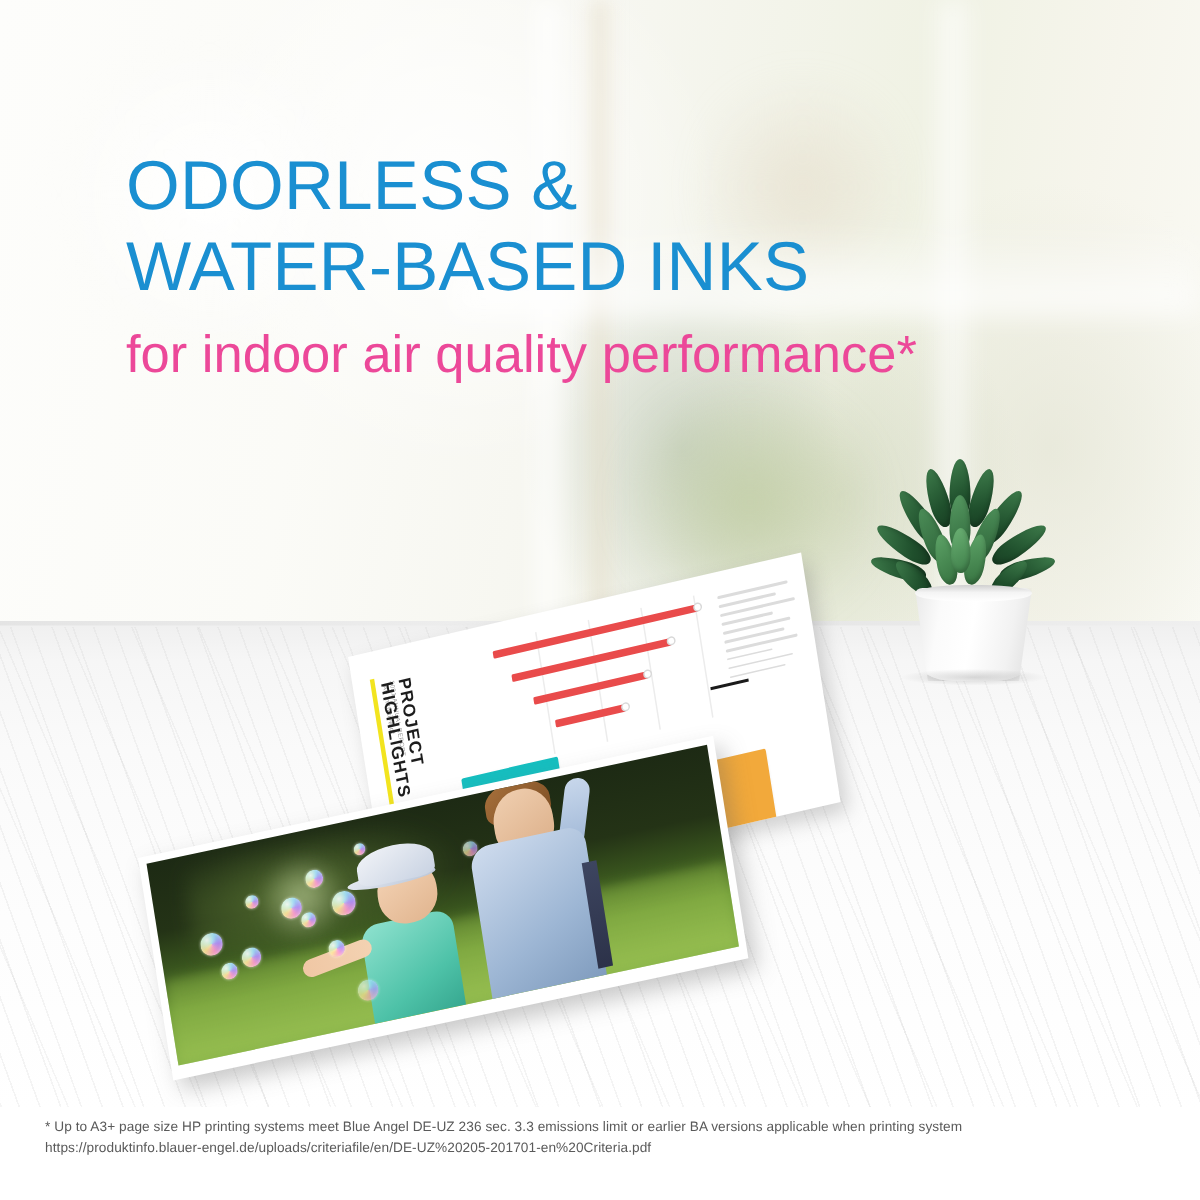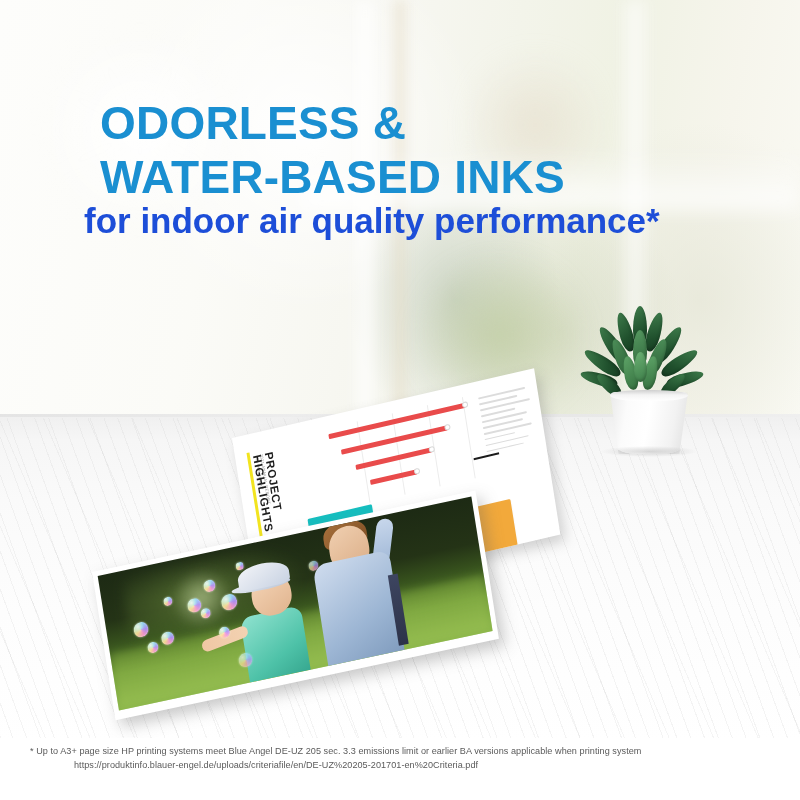--- a/index.html
+++ b/index.html
@@ -57,27 +57,27 @@
     position:absolute; left:-60px; top:418px; width:940px; height:326px;
     background:repeating-linear-gradient(67deg,
       rgba(255,255,255,0) 0px, rgba(255,255,255,0) 17px,
       rgba(190,190,190,.30) 17px, rgba(190,190,190,.30) 18px,
       rgba(255,255,255,0) 18px, rgba(255,255,255,0) 41px);
     opacity:.5;
   }
 
   
   .headline {
-    position:absolute; left:100px; top:96px; width:660px;
-    font-size:46px; line-height:54px; font-weight:700; letter-spacing:.2px;
+    position:absolute; left:84px; top:96px; width:660px;
+    font-size:46px; line-height:54px; font-weight:400; letter-spacing:.2px;
     color:#1a8fd1; white-space:pre-line;
   }
   .subhead {
-    position:absolute; left:84px; top:200px; width:680px;
-    font-size:35px; line-height:42px; font-weight:700; color:#1d4ed8;
+    position:absolute; left:84px; top:216px; width:680px;
+    font-size:35px; line-height:42px; font-weight:400; color:#ec4899;
   }
 
   
   .plant { position:absolute; left:593px; top:308px; width:110px; height:140px; }
   .pot {
     position:absolute; left:17px; top:84px; width:78px; height:62px;
     background:linear-gradient(100deg,#e9e9e9 0%,#fbfbfb 22%,#ffffff 48%,#f2f2f2 78%,#dedede 100%);
     border-radius:5px 5px 26px 26px / 4px 4px 16px 16px;
     clip-path:polygon(0% 0%,100% 0%,89% 100%,11% 100%);
     box-shadow:0 3px 6px rgba(120,120,120,.22);
@@ -201,21 +201,21 @@
     background:linear-gradient(150deg,#8fe2cf,#4ec2a8 65%,#37a890); border-radius:12px 12px 0 0; }
   .kid-arm { position:absolute; left:24%; top:60%; width:48px; height:12px; border-radius:7px;
     background:linear-gradient(90deg,#f0c7a4,#f3d2b2); transform:rotate(-9deg); }
 
   
   .footband { position:absolute; left:0; top:738px; width:800px; height:62px; background:#ffffff; }
   .footnote {
     position:absolute; left:30px; top:744px; width:742px;
     font-size:9.1px; line-height:14.4px; color:#5a5a5a; letter-spacing:.05px;
   }
-  .footnote .url { color:#5a5a5a;margin-left:44px; }
+  .footnote .url { color:#5a5a5a; }
 </style>
 </head>
 <body>
 
 <div class="stage">
 
   <div class="bg">
     <div class="bg-glow1"></div>
     <div class="bg-glow2"></div>
     <div class="bg-win-a"></div>
@@ -347,17 +347,17 @@
         <div class="bubble" style="left:29%; top:56%; width:11px; height:11px;"></div>
         <div class="bubble" style="left:36%; top:12%; width:8px;  height:8px;"></div>
         <div class="bubble" style="left:33%; top:78%; width:14px; height:14px; opacity:.65;"></div>
         <div class="bubble" style="left:55%; top:22%; width:10px; height:10px; opacity:.7;"></div>
       </div>
     </div>
   </div>
 
   <div class="footband"></div>
   <div class="footnote">
-    <div>* Up to A3+ page size HP printing systems meet Blue Angel DE-UZ 205 sec. 3.3 emissions limit or earlier BA versions applicable when printing system</div>
+    <div>* Up to A3+ page size HP printing systems meet Blue Angel DE-UZ 236 sec. 3.3 emissions limit or earlier BA versions applicable when printing system</div>
     <div class="url">https://produktinfo.blauer-engel.de/uploads/criteriafile/en/DE-UZ%20205-201701-en%20Criteria.pdf</div>
   </div>
 
 </div>
 
 </body></html>

